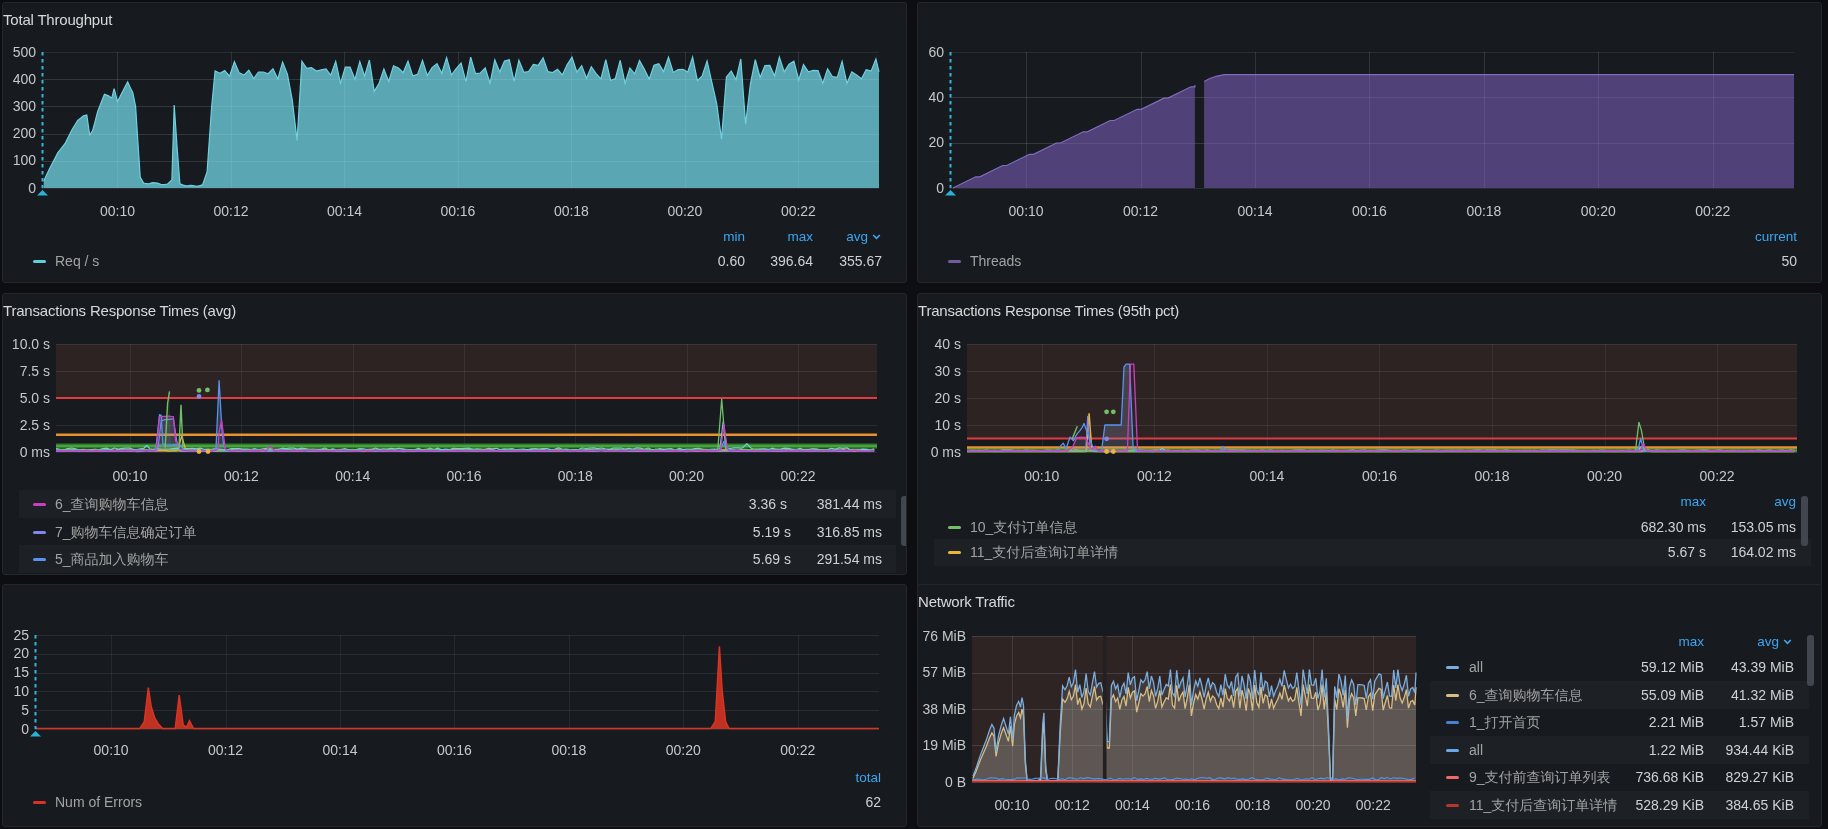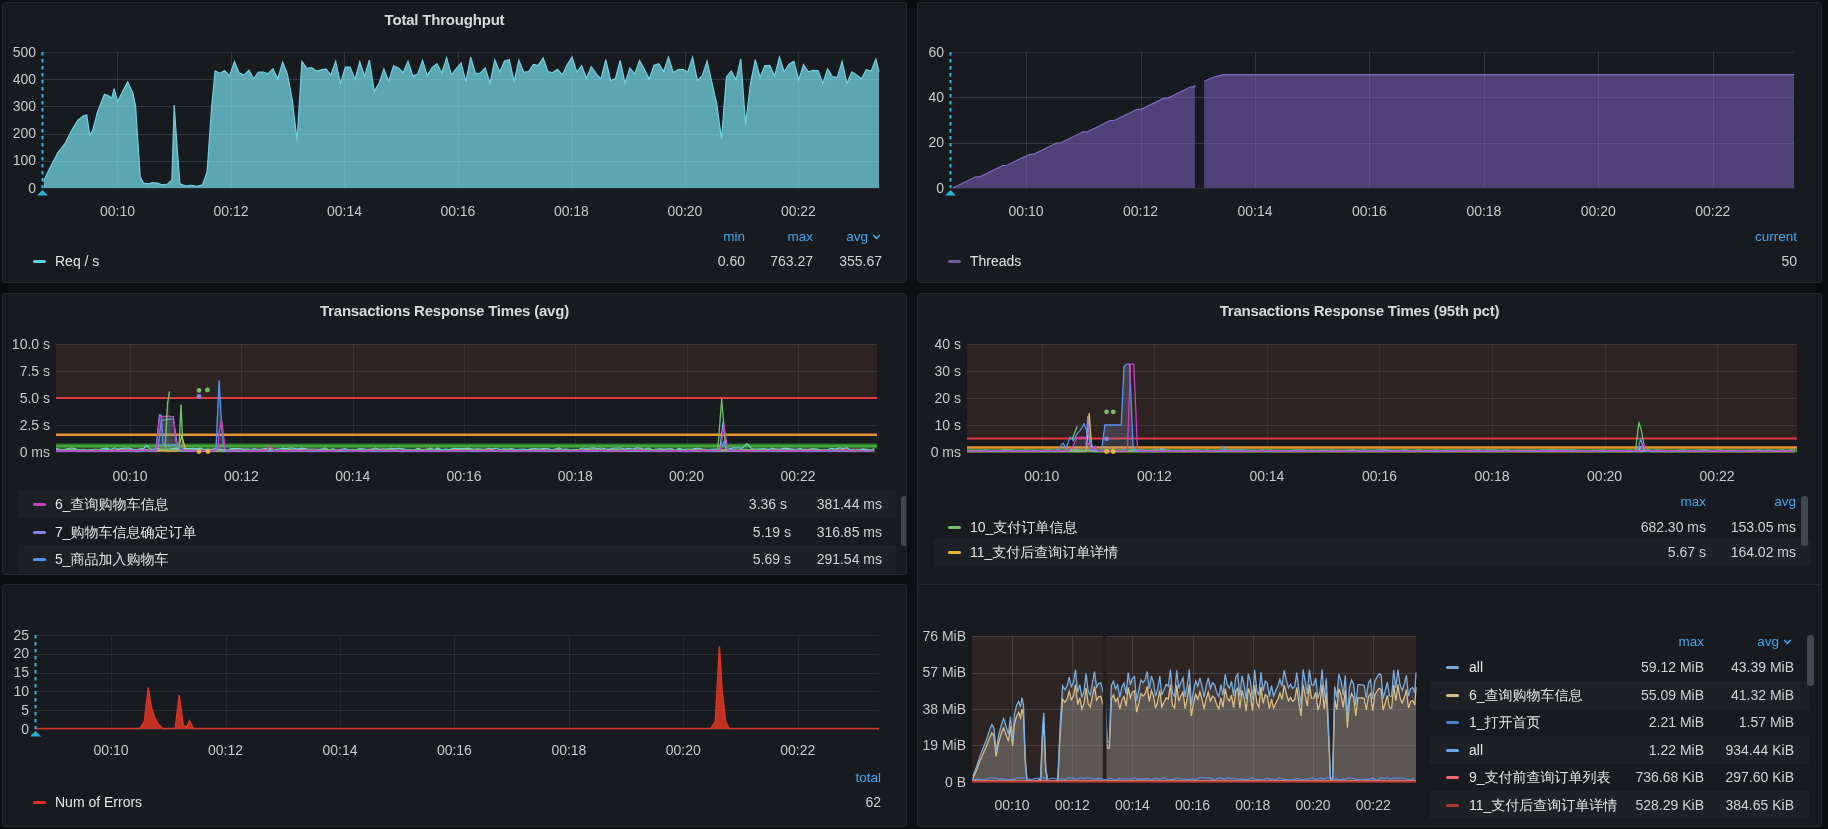--- a/index.html
+++ b/index.html
@@ -1,20 +1,20 @@
 <!DOCTYPE html>
 <html><head><meta charset="utf-8"><style>
 html,body{margin:0;padding:0;background:#0d0e12;width:1828px;height:829px;overflow:hidden}
 body{font-family:"Liberation Sans",sans-serif}
 .panel{position:absolute;background:#171a1e;border:1px solid #24262b;border-radius:3px;box-sizing:border-box;overflow:hidden}
-.tt{position:absolute;left:0;right:20px;top:8px;text-align:center;font-size:15px;font-weight:700;color:#d8d9da;letter-spacing:-0.2px}
+.tt{position:absolute;left:0;right:20px;top:8px;text-align:left;font-size:15px;font-weight:400;color:#d8d9da;letter-spacing:-0.2px}
 .ax{fill:#c7c8ca;font-size:14px;font-family:"Liberation Sans",sans-serif}
 .lh{position:absolute;height:18px;line-height:18px;font-size:13.5px;font-weight:400;color:#3ca6f0;white-space:nowrap}
 .lv{position:absolute;height:18px;line-height:18px;font-size:14px;color:#d0d1d3;white-space:nowrap}
-.ll{position:absolute;height:18px;line-height:18px;font-size:14px;color:#e5e5e5;white-space:nowrap}
+.ll{position:absolute;height:18px;line-height:18px;font-size:14px;color:#a3a3a3;white-space:nowrap}
 .sw{position:absolute;width:13px;height:3px;border-radius:1.5px}
 .st{position:absolute;background:#1d2025}
 .sb{position:absolute;width:7px;border-radius:3px;background:#42464e}
 .crt{vertical-align:-1px;margin-left:3px}
 </style></head><body>
 <div class="panel" style="left:2px;top:2px;width:905px;height:281px">
     <div class="tt">Total Throughput</div>
     <svg width="903" height="279" style="position:absolute;left:0;top:0">
       <line x1="39" y1="185.5" x2="876" y2="185.5" stroke="rgba(204,214,235,0.10)" stroke-width="1"></line>
       <line x1="39" y1="158.5" x2="876" y2="158.5" stroke="rgba(204,214,235,0.10)" stroke-width="1"></line>
@@ -57,21 +57,21 @@
       <text x="568.4" y="213" text-anchor="middle" class="ax">00:18</text>
       <text x="681.9" y="213" text-anchor="middle" class="ax">00:20</text>
       <text x="795.4" y="213" text-anchor="middle" class="ax">00:22</text>
     </svg>
     <div class="lh" style="right:161px;top:225px">min</div>
     <div class="lh" style="right:93px;top:225px">max</div>
     <div class="lh" style="right:24px;top:225px">avg<svg class="crt" width="11" height="11" viewBox="0 0 11 11">
         <path d="M2.2,4 L5.5,7.4 L8.8,4" fill="none" stroke="#3ca6f0" stroke-width="1.6"></path>
       </svg></div>
     <div class="lv" style="right:161px;top:249px">0.60</div>
-    <div class="lv" style="right:93px;top:249px">763.27</div>
+    <div class="lv" style="right:93px;top:249px">396.64</div>
     <div class="lv" style="right:24px;top:249px">355.67</div>
     <div class="sw" style="left:30px;top:257px;background:#5ed0dd"></div>
     <div class="ll" style="left:52px;top:249px">Req / s</div>
   </div>
 <div class="panel" style="left:917px;top:2px;width:905px;height:281px">
     <svg width="903" height="279" style="position:absolute;left:0;top:0">
       <line x1="32" y1="185.5" x2="876" y2="185.5" stroke="rgba(204,214,235,0.10)" stroke-width="1"></line>
       <line x1="32" y1="140.5" x2="876" y2="140.5" stroke="rgba(204,214,235,0.10)" stroke-width="1"></line>
       <line x1="32" y1="94.5" x2="876" y2="94.5" stroke="rgba(204,214,235,0.10)" stroke-width="1"></line>
       <line x1="32" y1="49.5" x2="876" y2="49.5" stroke="rgba(204,214,235,0.10)" stroke-width="1"></line>
@@ -275,20 +275,21 @@
       <text x="565.9" y="170" text-anchor="middle" class="ax">00:18</text>
       <text x="680.3" y="170" text-anchor="middle" class="ax">00:20</text>
       <text x="794.7" y="170" text-anchor="middle" class="ax">00:22</text>
     </svg>
     <div class="lh" style="right:25px;top:184px">total</div>
     <div class="lv" style="right:25px;top:208px">62</div>
     <div class="sw" style="left:30px;top:216px;background:#d93423"></div>
     <div class="ll" style="left:52px;top:208px">Num of Errors</div>
   </div>
 <div class="panel" style="left:917px;top:584px;width:905px;height:243px">
+    <div class="tt">Network Traffic</div>
     <svg width="903" height="241" style="position:absolute;left:0;top:0">
       <rect x="54" y="51" width="444" height="146" fill="#2e2424"></rect>
       <line x1="54" y1="197.5" x2="498" y2="197.5" stroke="rgba(204,214,235,0.10)" stroke-width="1"></line>
       <line x1="54" y1="160.5" x2="498" y2="160.5" stroke="rgba(204,214,235,0.10)" stroke-width="1"></line>
       <line x1="54" y1="124.5" x2="498" y2="124.5" stroke="rgba(204,214,235,0.10)" stroke-width="1"></line>
       <line x1="54" y1="88.5" x2="498" y2="88.5" stroke="rgba(204,214,235,0.10)" stroke-width="1"></line>
       <line x1="54" y1="51.5" x2="498" y2="51.5" stroke="rgba(204,214,235,0.10)" stroke-width="1"></line>
       <line x1="94.5" y1="51" x2="94.5" y2="197" stroke="rgba(204,214,235,0.08)" stroke-width="1"></line>
       <line x1="154.5" y1="51" x2="154.5" y2="197" stroke="rgba(204,214,235,0.08)" stroke-width="1"></line>
       <line x1="214.5" y1="51" x2="214.5" y2="197" stroke="rgba(204,214,235,0.08)" stroke-width="1"></line>
@@ -347,20 +348,20 @@
     <div class="lv" style="right:117px;top:128px">2.21 MiB</div>
     <div class="lv" style="right:27px;top:128px">1.57 MiB</div>
     <div class="st" style="left:512px;top:151px;width:379px;height:28px"></div>
     <div class="sw" style="left:528px;top:164px;background:#6aa8e8"></div>
     <div class="ll" style="left:551px;top:156px">all</div>
     <div class="lv" style="right:117px;top:156px">1.22 MiB</div>
     <div class="lv" style="right:27px;top:156px">934.44 KiB</div>
     <div class="sw" style="left:528px;top:191px;background:#ef6a6a"></div>
     <div class="ll" style="left:551px;top:183px">9_支付前查询订单列表</div>
     <div class="lv" style="right:117px;top:183px">736.68 KiB</div>
-    <div class="lv" style="right:27px;top:183px">297.60 KiB</div>
+    <div class="lv" style="right:27px;top:183px">829.27 KiB</div>
     <div class="st" style="left:512px;top:206px;width:379px;height:28px"></div>
     <div class="sw" style="left:528px;top:219px;background:#b5362c"></div>
     <div class="ll" style="left:551px;top:211px">11_支付后查询订单详情</div>
     <div class="lv" style="right:117px;top:211px">528.29 KiB</div>
     <div class="lv" style="right:27px;top:211px">384.65 KiB</div>
     <div class="sb" style="left:889px;top:50px;height:51px"></div>
   </div>
 
 </body></html>

